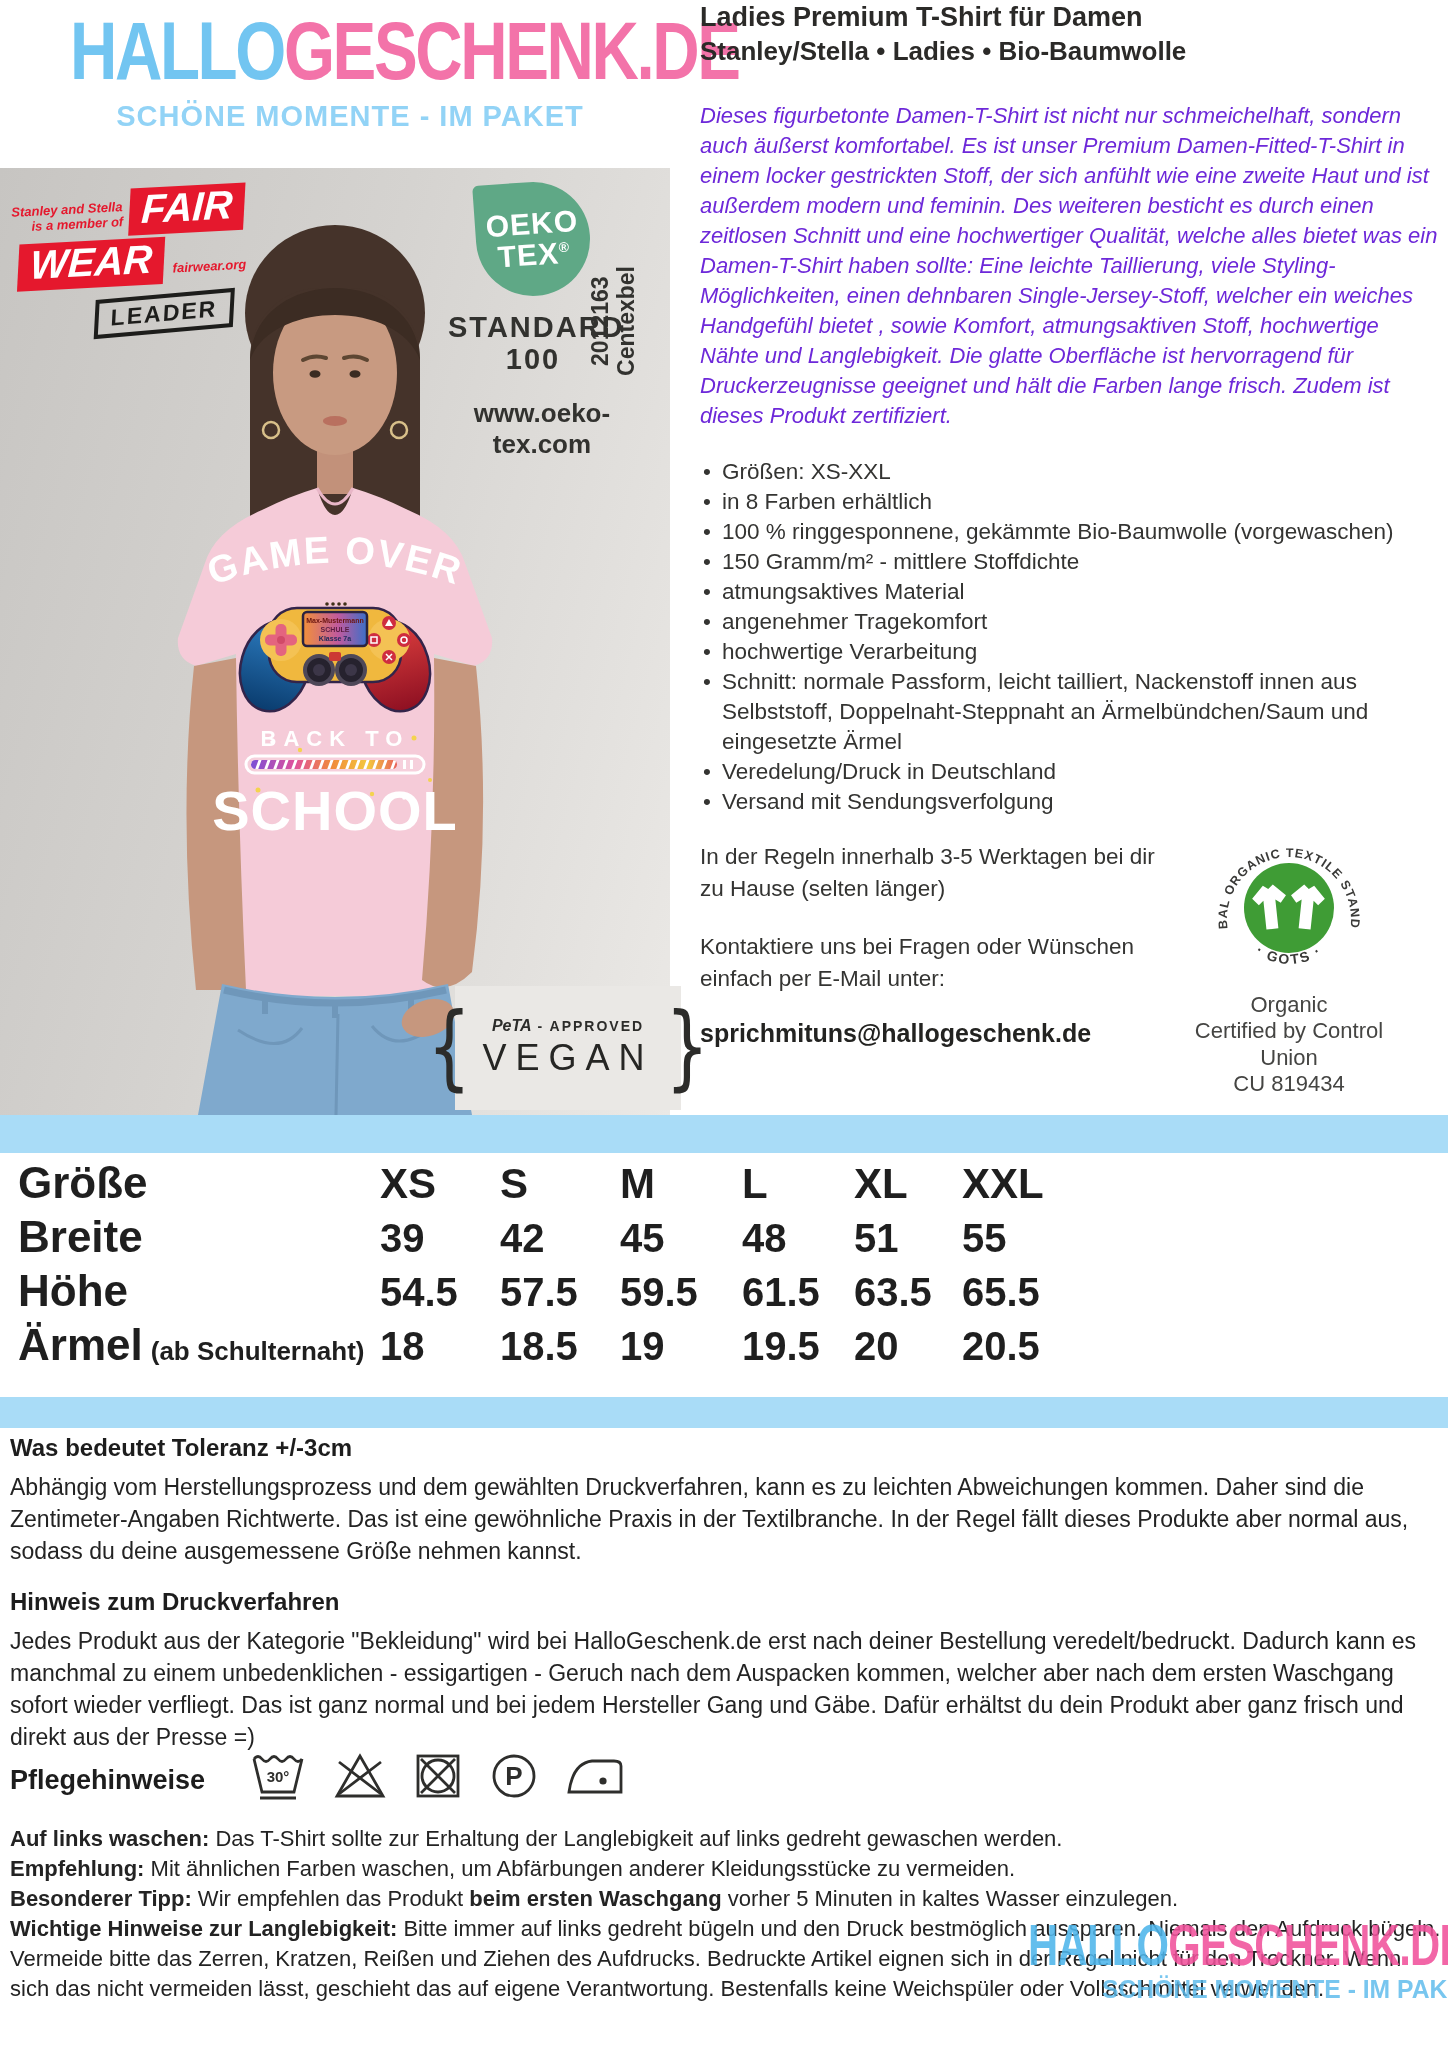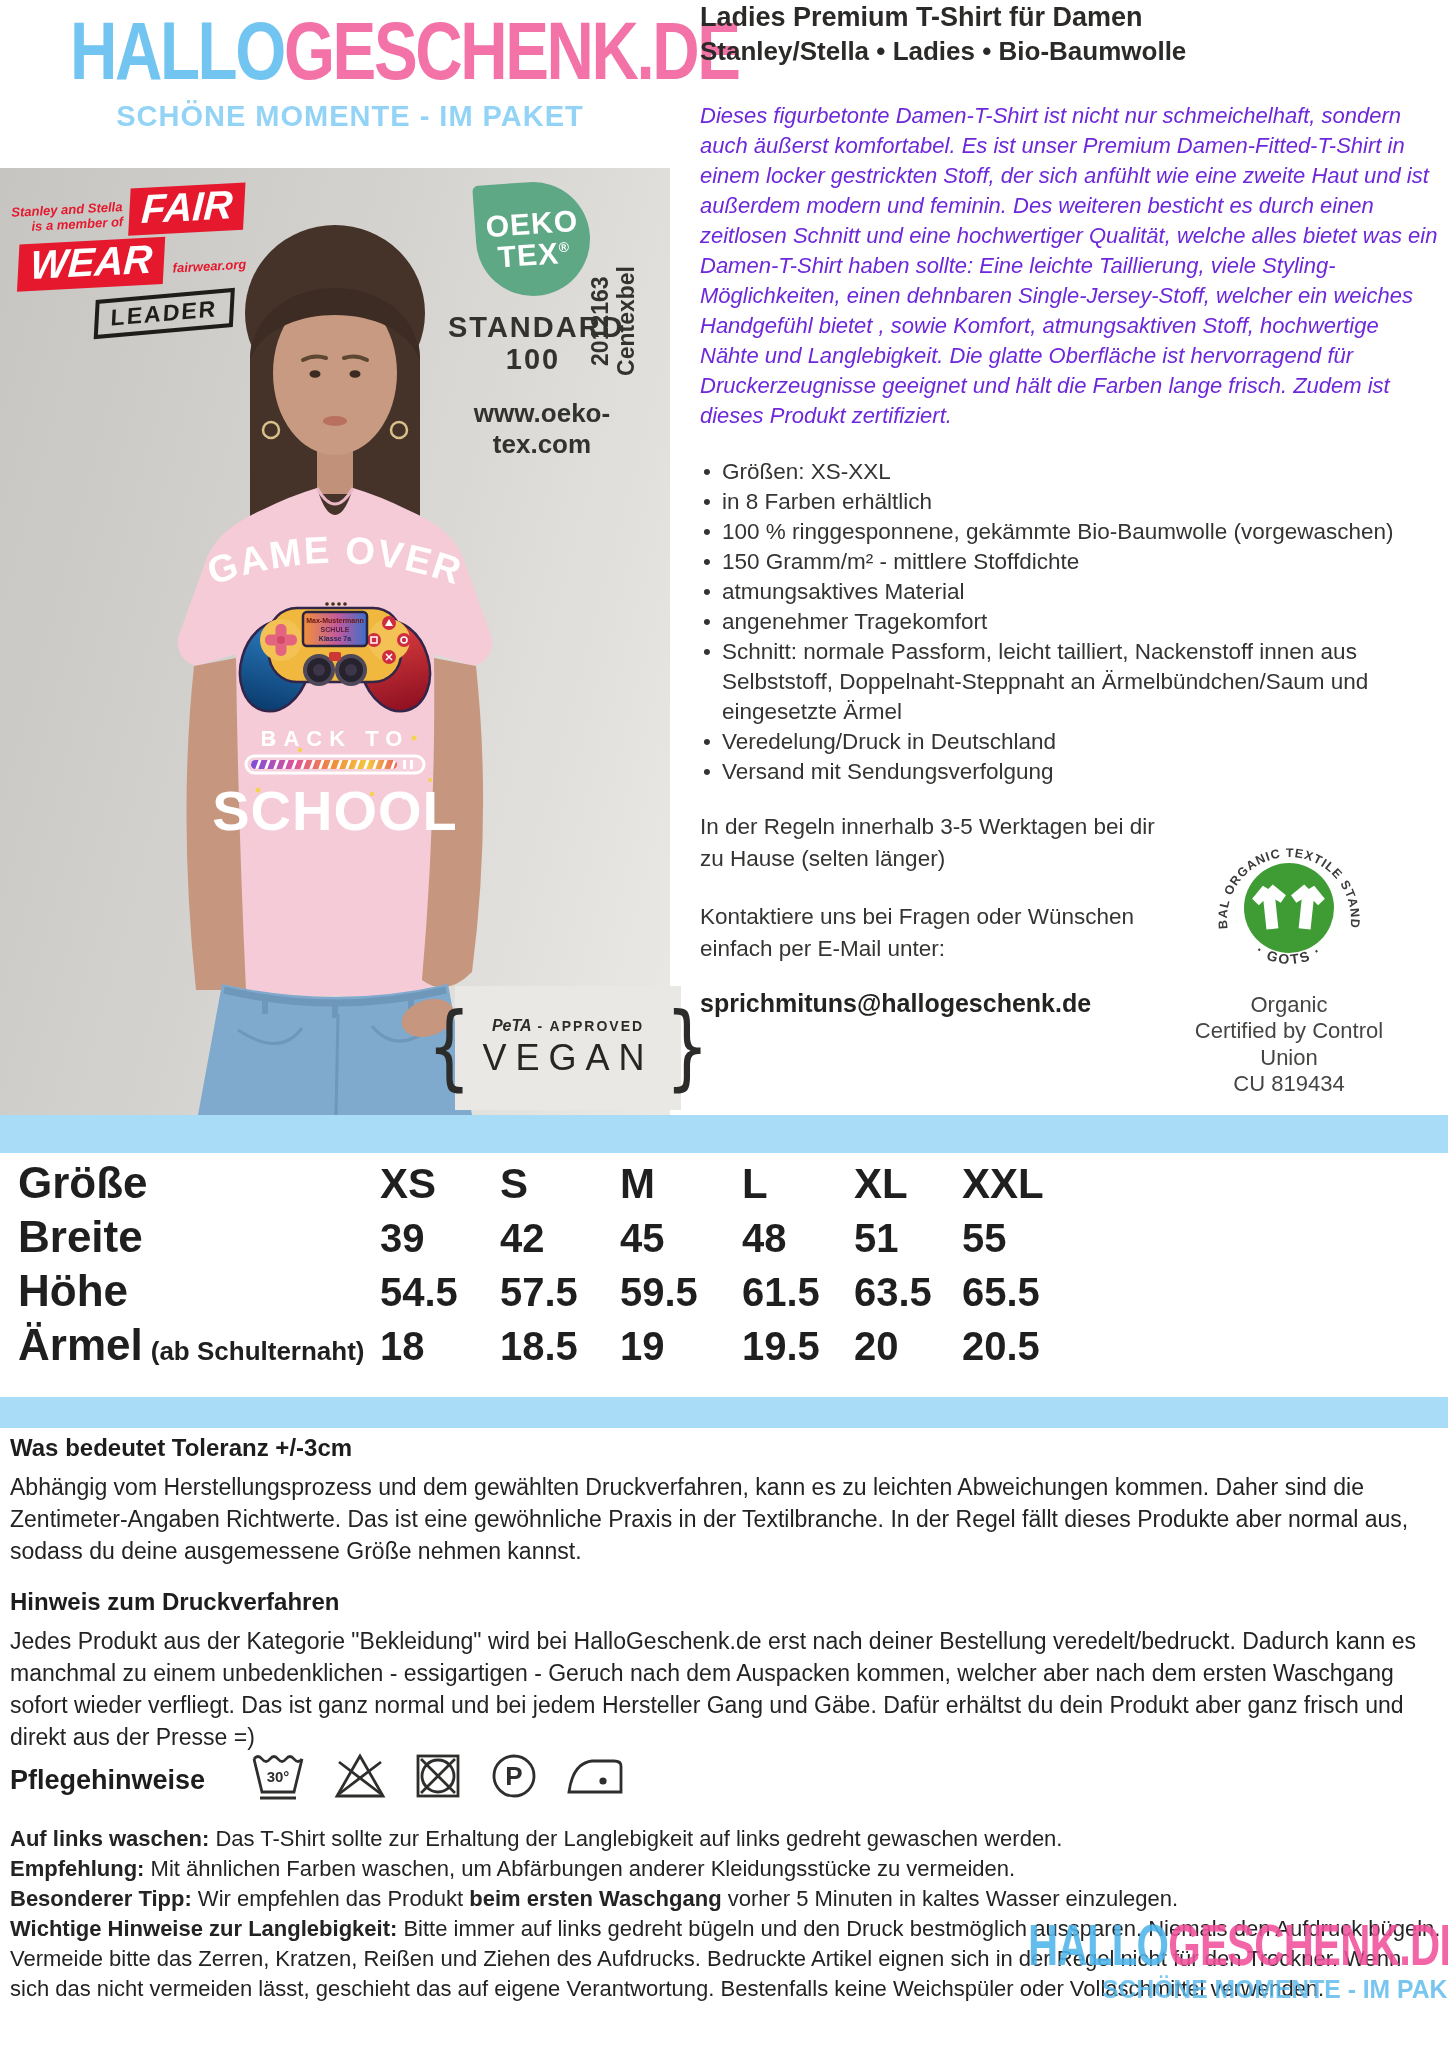--- a/index.html
+++ b/index.html
@@ -294,20 +294,21 @@
     <div class="prod-title">Ladies Premium T-Shirt für Damen</div>
     <div class="prod-subtitle">Stanley/Stella • Ladies • Bio-Baumwolle</div>
     <p class="prod-desc">Dieses figurbetonte Damen-T-Shirt ist nicht nur schmeichelhaft, sondern auch äußerst komfortabel. Es ist unser Premium Damen-Fitted-T-Shirt in einem locker gestrickten Stoff, der sich anfühlt wie eine zweite Haut und ist außerdem modern und feminin. Des weiteren besticht es durch einen zeitlosen Schnitt und eine hochwertiger Qualität, welche alles bietet was ein Damen-T-Shirt haben sollte: Eine leichte Taillierung, viele Styling-Möglichkeiten, einen dehnbaren Single-Jersey-Stoff, welcher ein weiches Handgefühl bietet , sowie Komfort, atmungsaktiven Stoff, hochwertige Nähte und Langlebigkeit. Die glatte Oberfläche ist hervorragend für Druckerzeugnisse geeignet und hält die Farben lange frisch. Zudem ist dieses Produkt zertifiziert.</p>
     <ul class="prod-bullets">
       <li>Größen: XS-XXL</li>
       <li>in 8 Farben erhältlich</li>
       <li>100 % ringgesponnene, gekämmte Bio-Baumwolle (vorgewaschen)</li>
       <li>150 Gramm/m² - mittlere Stoffdichte</li>
       <li>atmungsaktives Material</li>
       <li>angenehmer Tragekomfort</li>
+      <li>hochwertige Verarbeitung</li>
       <li>Schnitt: normale Passform, leicht tailliert, Nackenstoff innen aus Selbststoff, Doppelnaht-Steppnaht an Ärmelbündchen/Saum und eingesetzte Ärmel</li>
       <li>Veredelung/Druck in Deutschland</li>
       <li>Versand mit Sendungsverfolgung</li>
     </ul>
     <p class="prod-delivery">In der Regeln innerhalb 3-5 Werktagen bei dir zu Hause (selten länger)</p>
     <p class="prod-contact">Kontaktiere uns bei Fragen oder Wünschen einfach per E-Mail unter:</p>
     <p class="prod-email">sprichmituns@hallogeschenk.de</p>
   </div>
 
   <div class="gots">

